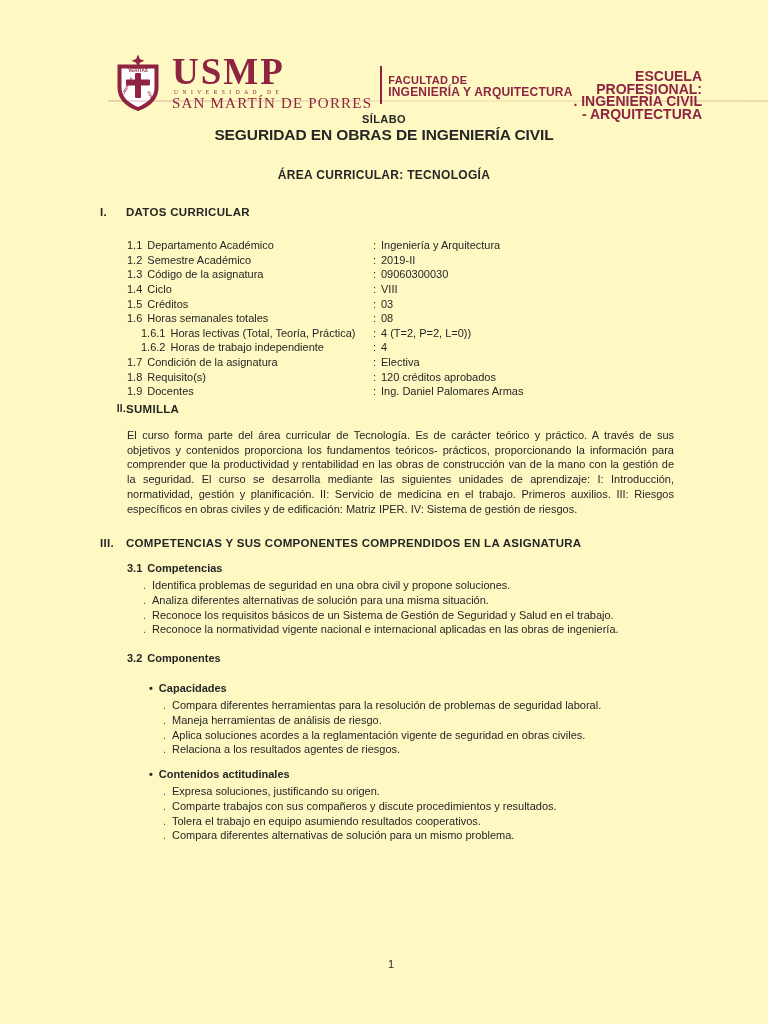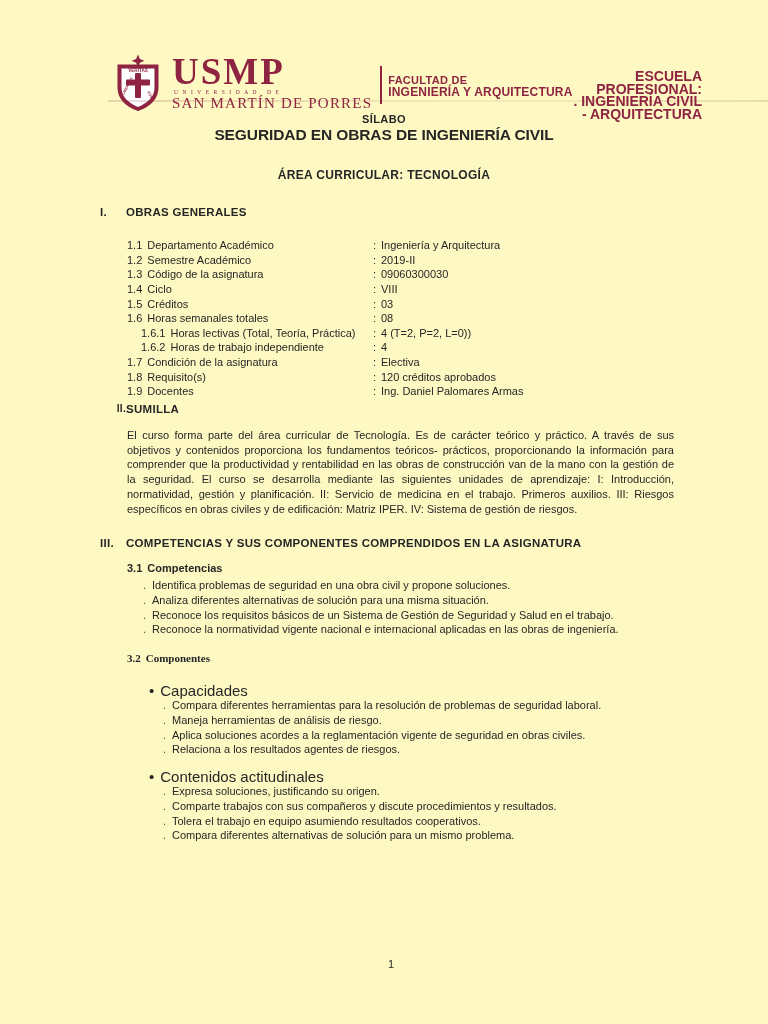--- a/index.html
+++ b/index.html
@@ -60,21 +60,21 @@
   
   .sumilla-p { position:absolute; top:428px; left:127px; width:547px;
     font-size:11px; line-height:14.7px; text-align:justify; }
 
   
   .sub-h { position:absolute; font-weight:bold; font-size:11px; }
   .sub-h .sn { margin-right:5px; }
   .list { position:absolute; font-size:11px; }
   .li { height:14.8px; line-height:14.8px; white-space:nowrap; }
   .mk { display:inline-block; width:9px; color:#555; }
-  .bullet-h { position:absolute; font-weight:normal; font-size:15px; }
+  .bullet-h { position:absolute; font-weight:bold; font-size:11px; }
   .bullet-h .b { margin-right:6px; }
 
   .pagenum { position:absolute; top:958px; left:0; width:100%; text-align:center;
     font-size:11px; padding-left:14px; }
 </style>
 </head>
 <body style="--brand-maroon: #8e2342; --text-ink: #262626;">
 
 <div class="page">
 
@@ -109,21 +109,21 @@
 
   <div class="scan-line"></div>
 
   <div class="titles">
     <div class="t-silabo">SÍLABO</div>
     <div class="t-course">SEGURIDAD EN OBRAS DE INGENIERÍA CIVIL</div>
     <div class="t-area">ÁREA CURRICULAR: TECNOLOGÍA</div>
   </div>
 
   <div class="sec-h" style="top:206px;">
-    <span class="rn">I.</span><span>OBRAS GENERALES</span>
+    <span class="rn">I.</span><span>DATOS CURRICULAR</span>
   </div>
 
   <div class="datos">
     <div class="drow">
       <span class="dnum">1.1</span><span>Departamento Académico</span>
       <span class="dval"><span class="colon">:</span><span>Ingeniería y Arquitectura</span></span>
     </div>
     <div class="drow">
       <span class="dnum">1.2</span><span>Semestre Académico</span>
       <span class="dval"><span class="colon">:</span><span>2019-II</span></span>
@@ -178,21 +178,21 @@
   <div class="sub-h" style="top:562px; left:127px;">
     <span class="sn">3.1</span><span>Competencias</span>
   </div>
   <div class="list" style="top:578px; left:143px;">
     <div class="li"><span class="mk">.</span><span>Identifica problemas de seguridad en una obra civil y propone soluciones.</span></div>
     <div class="li"><span class="mk">.</span><span>Analiza diferentes alternativas de solución para una misma situación.</span></div>
     <div class="li"><span class="mk">.</span><span>Reconoce los requisitos básicos de un Sistema de Gestión de Seguridad y Salud en el trabajo.</span></div>
     <div class="li"><span class="mk">.</span><span>Reconoce la normatividad vigente nacional e internacional aplicadas en las obras de ingeniería.</span></div>
   </div>
 
-  <div class="sub-h" style="top:652px; left:127px;font-family:Liberation Serif, serif;">
+  <div class="sub-h" style="top:652px; left:127px;">
     <span class="sn">3.2</span><span>Componentes</span>
   </div>
 
   <div class="bullet-h" style="top:682px; left:149px;">
     <span class="b">•</span><span>Capacidades</span>
   </div>
   <div class="list" style="top:698px; left:163px;">
     <div class="li"><span class="mk">.</span><span>Compara diferentes herramientas para la resolución de problemas de seguridad laboral.</span></div>
     <div class="li"><span class="mk">.</span><span>Maneja herramientas de análisis de riesgo.</span></div>
     <div class="li"><span class="mk">.</span><span>Aplica soluciones acordes a la reglamentación vigente de seguridad en obras civiles.</span></div>

